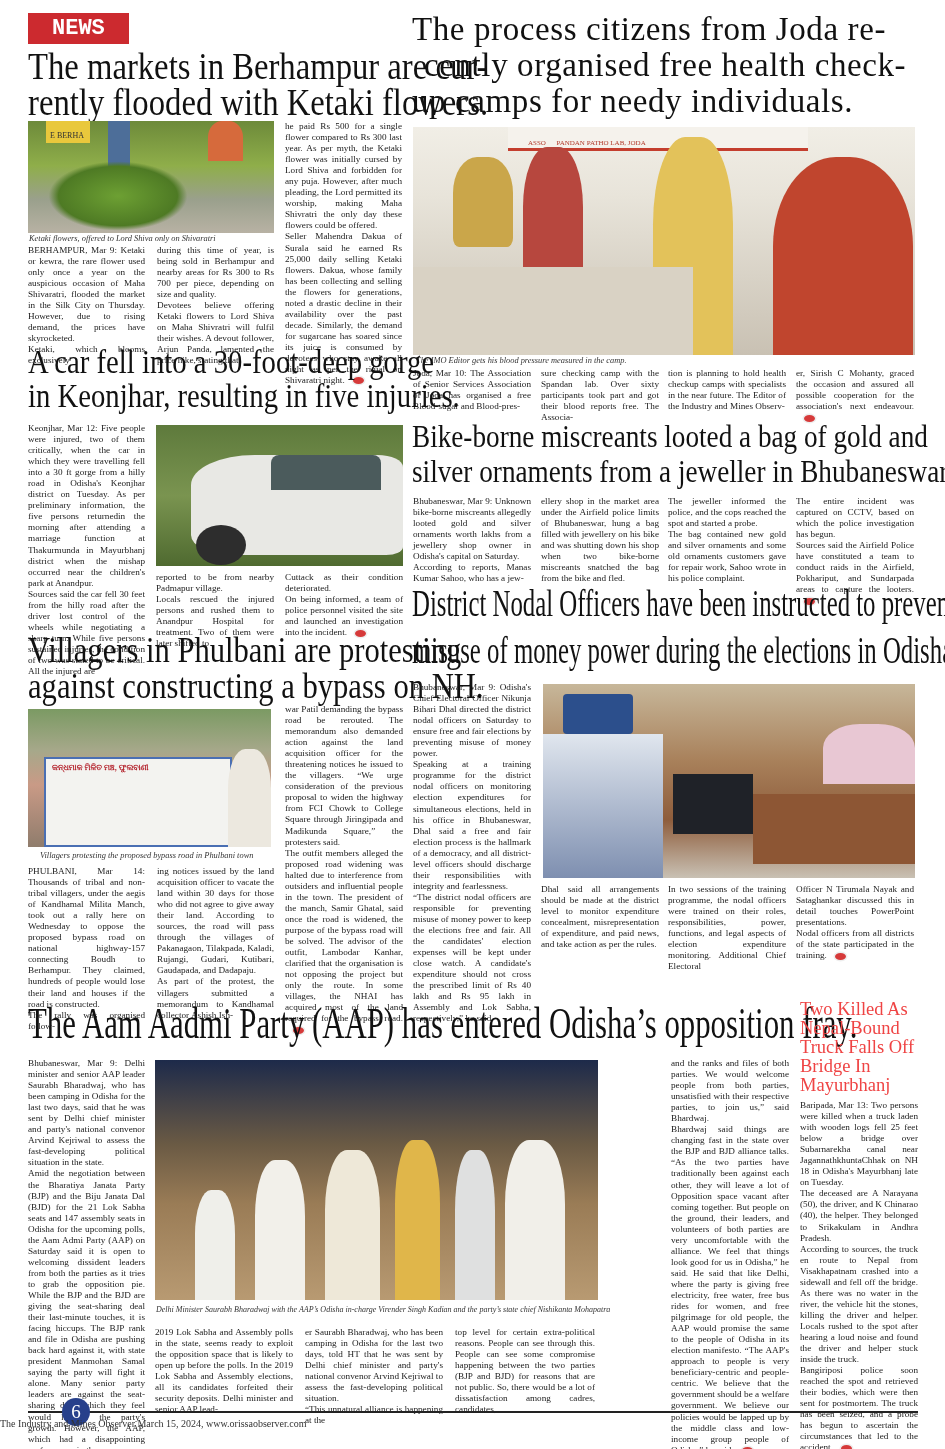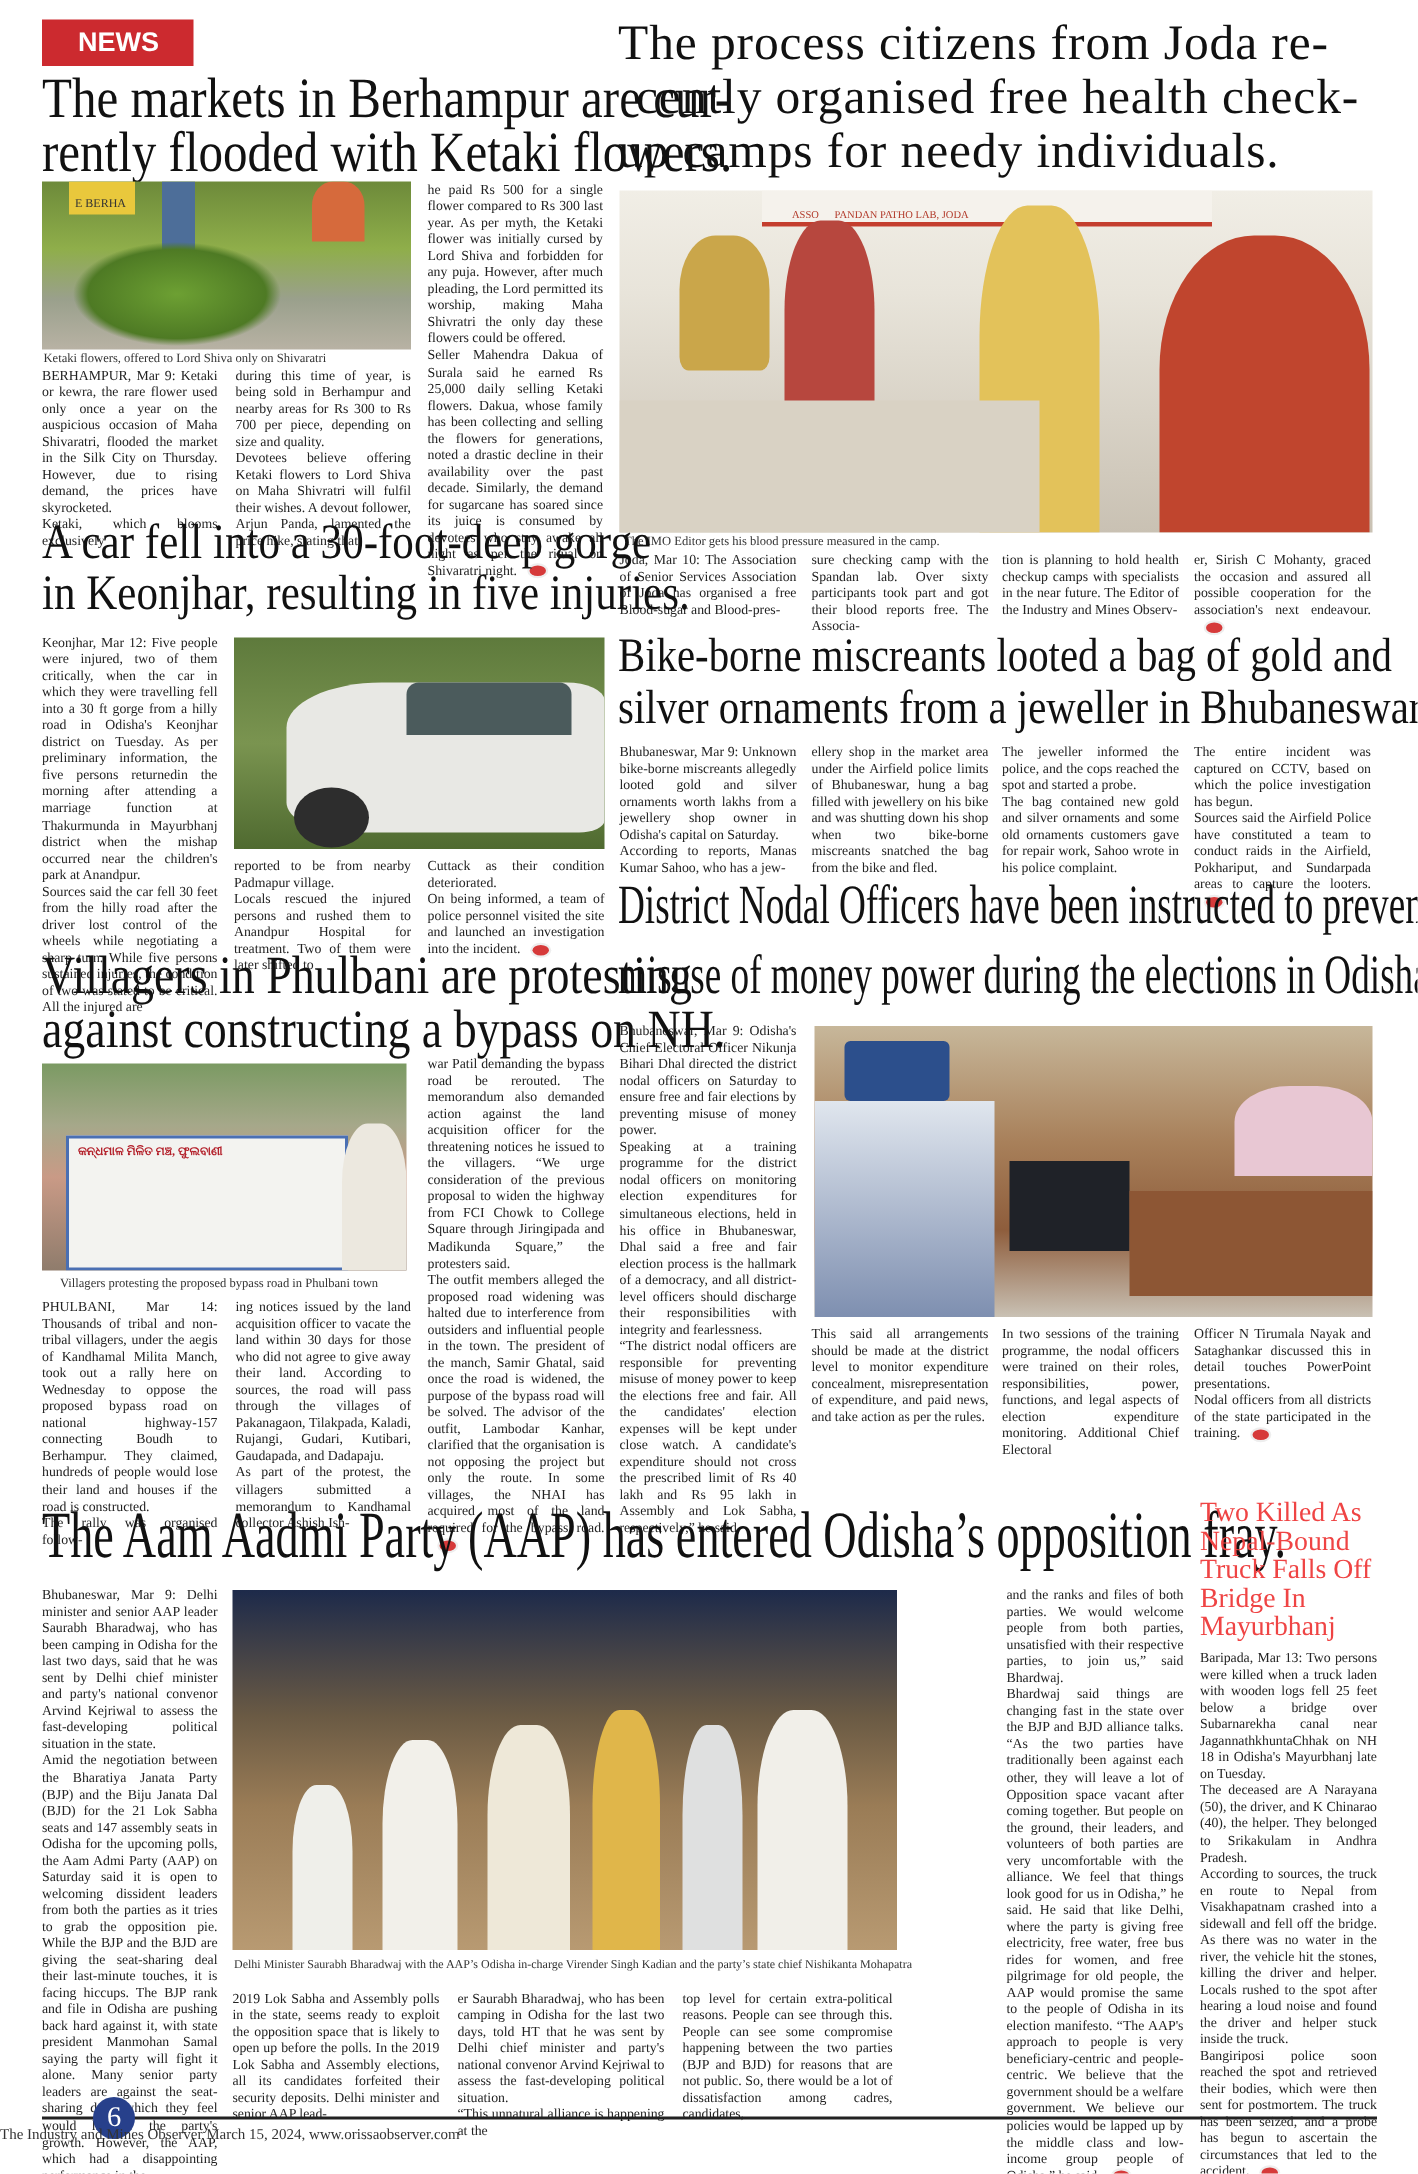--- a/index.html
+++ b/index.html
@@ -2,24 +2,24 @@
 <html><head>
 <meta charset="utf-8">
 <style>
 *{box-sizing:border-box;margin:0;padding:0}
 html,body{width:945px;height:1449px;background:#fff;overflow:hidden}
 body{position:relative;font-family:"Liberation Serif","DejaVu Serif",serif;color:#1a1a1a}
 .abs{position:absolute}
 .hl{font-family:"Liberation Serif",serif;font-weight:normal;color:#111;transform-origin:left top;white-space:nowrap;line-height:1}
 .col{position:absolute;font-size:9.2px;line-height:11.05px;text-align:justify;color:#222;hyphens:manual}
 .col p{margin:0}
-.cap{position:absolute;font-size:8.4px;color:#333;white-space:nowrap;line-height:10px}
+.cap{position:absolute;font-size:8.4px;font-style:italic;color:#333;white-space:nowrap;line-height:10px}
 .photo{position:absolute;overflow:hidden}
 .endmark{display:inline-block;width:11px;height:7px;border-radius:50%;background:#d63a3a;vertical-align:middle;margin-left:8px;box-shadow:0 0 0 1.5px #eee}
-.news-tag{position:absolute;left:28px;top:13px;width:101px;height:31px;background:#cc2a2f;color:#fff;font-family:Liberation Sans, sans-serif;font-weight:bold;font-size:18px;line-height:31px;padding-left:24px}
+.news-tag{position:absolute;left:28px;top:13px;width:101px;height:31px;background:#cc2a2f;color:#fff;font-family:Liberation Mono, monospace;font-weight:bold;font-size:22px;line-height:31px;padding-left:24px}
 </style>
 </head>
 <body>
 
 <div class="news-tag">NEWS</div>
 
 <div>
   <div class="abs hl" style="left:28px;top:47px;font-size:38px;transform:scaleX(0.86)">The markets in Berhampur are cur-</div>
   <div class="abs hl" style="left:28px;top:83px;font-size:38px;transform:scaleX(0.86)">rently flooded with Ketaki flowers.</div>
 
@@ -128,21 +128,21 @@
     <p>“The district nodal officers are responsible for preventing misuse of money power to keep the elections free and fair. All the candidates' election expenses will be kept under close watch. A candidate's expenditure should not cross the prescribed limit of Rs 40 lakh and Rs 95 lakh in Assembly and Lok Sabha, respectively,” he said.</p>
   </div>
   <div class="photo" style="left:543px;top:684px;width:372px;height:194px;background:linear-gradient(180deg,#c7b79a 0%,#a8805a 40%,#8e5d3c 70%,#c9c1b4 100%)">
     <div class="abs" style="left:20px;top:10px;width:70px;height:40px;background:#2c4f8c;border-radius:4px"></div>
     <div class="abs" style="left:0;top:50px;width:120px;height:144px;background:linear-gradient(180deg,#e0e6ee,#7e8fb0)"></div>
     <div class="abs" style="left:130px;top:90px;width:80px;height:60px;background:#1f2228"></div>
     <div class="abs" style="left:210px;top:110px;width:162px;height:70px;background:#8d5634"></div>
     <div class="abs" style="left:280px;top:40px;width:92px;height:60px;background:#e8c7d3;border-radius:40% 40% 0 0"></div>
   </div>
   <div class="col" style="left:541px;top:884px;width:118px">
-      <p>This said all arrangements should be made at the district level to monitor expenditure concealment, misrepresentation of expenditure, and paid news, and take action as per the rules.</p>
+      <p>Dhal said all arrangements should be made at the district level to monitor expenditure concealment, misrepresentation of expenditure, and paid news, and take action as per the rules.</p>
     </div>
   <div class="col" style="left:668px;top:884px;width:118px">
       <p>In two sessions of the training programme, the nodal officers were trained on their roles, responsibilities, power, functions, and legal aspects of election expenditure monitoring. Additional Chief Electoral</p>
     </div>
   <div class="col" style="left:796px;top:884px;width:118px">
     <p>Officer N Tirumala Nayak and Sataghankar discussed this in detail touches PowerPoint presentations.</p>
     <p><span>Nodal officers from all districts of the state participated in the training.</span><span class="endmark"></span></p>
   </div>
 </div>
 

